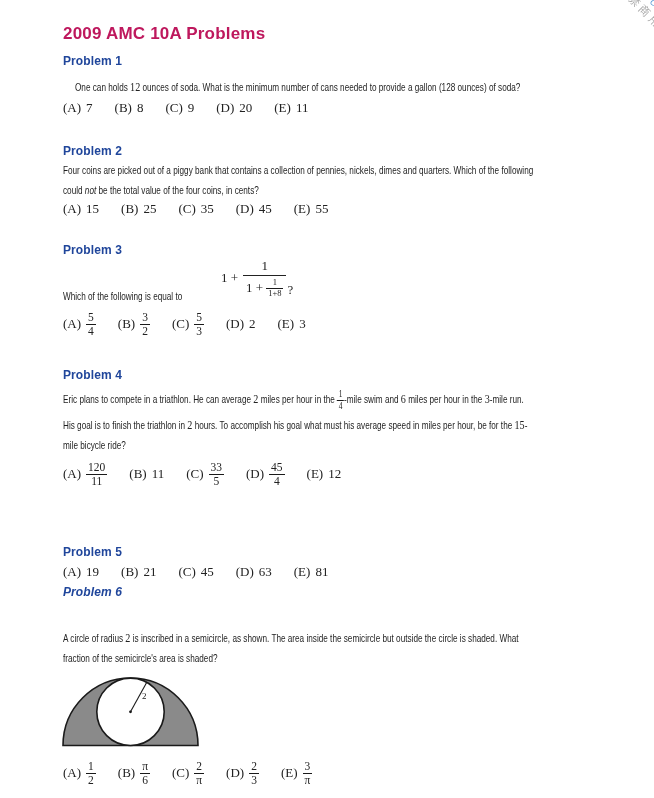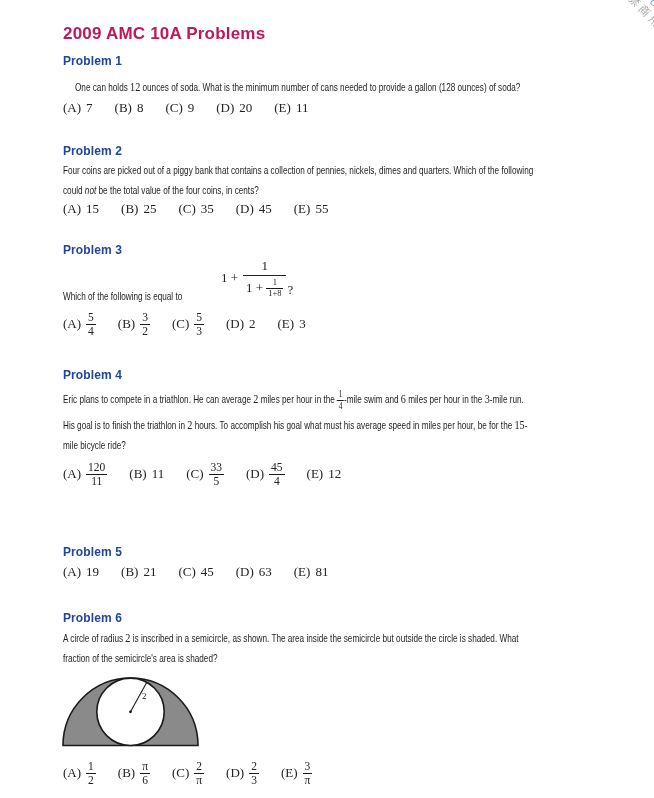--- a/index.html
+++ b/index.html
@@ -240,21 +240,21 @@
       <span class="opt">
         <span class="opt-label">(D)</span>
         <span class="opt-val">63</span>
       </span>
       <span class="opt">
         <span class="opt-label">(E)</span>
         <span class="opt-val">81</span>
       </span>
     </div>
 
-  <h2 class="abs ph" style="top:611px;">Problem 6</h2>
+  <h2 class="abs ph" style="top:585px;font-style:italic;">Problem 6</h2>
   <div class="abs" style="top:628px;">
     <div class="line"><span class="seg-t">A circle of radius </span><span class="seg-m">2</span><span class="seg-t"> is inscribed in a semicircle, as shown. The area inside the semicircle but outside the circle is shaded. What</span></div>
     <div class="line"><span class="seg-t">fraction of the semicircle's area is shaded?</span></div>
   </div>
 
   <svg class="diagram" width="140" height="75" viewBox="0 0 140 75">
     <path d="M 2 71.5 A 67.5 67.5 0 0 1 137 71.5 Z" stroke="#1a1a1a" stroke-width="1.6" fill="#8a8a8a"></path>
     <circle cx="69.5" cy="37.8" r="33.7" fill="#ffffff" stroke="#1a1a1a" stroke-width="1.6"></circle>
     <line x1="69.5" y1="37.8" x2="85.8" y2="8.3" stroke="#1a1a1a" stroke-width="1.1"></line>
     <circle cx="69.5" cy="37.8" r="1.4" fill="#1a1a1a"></circle>

